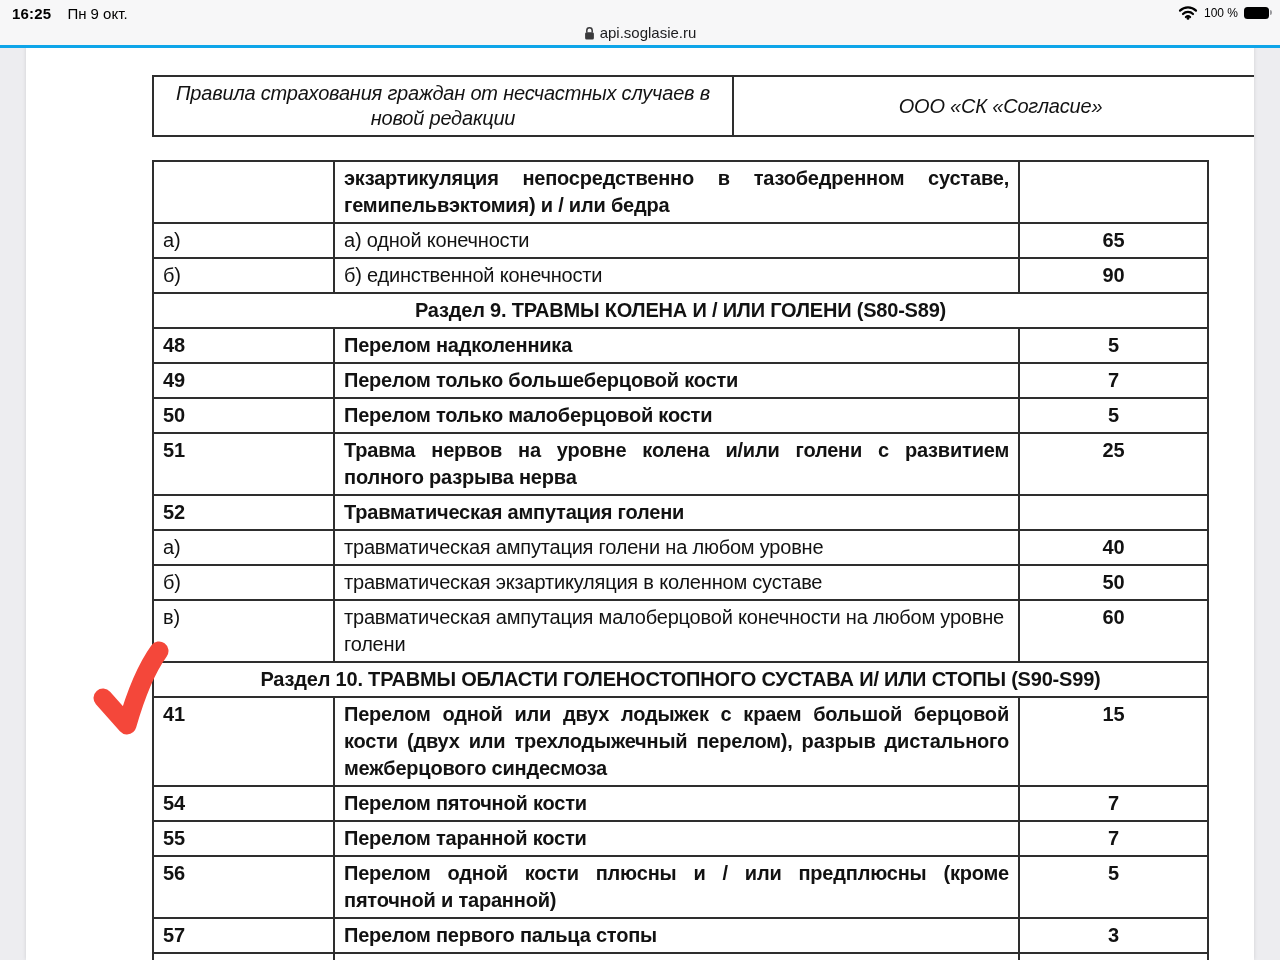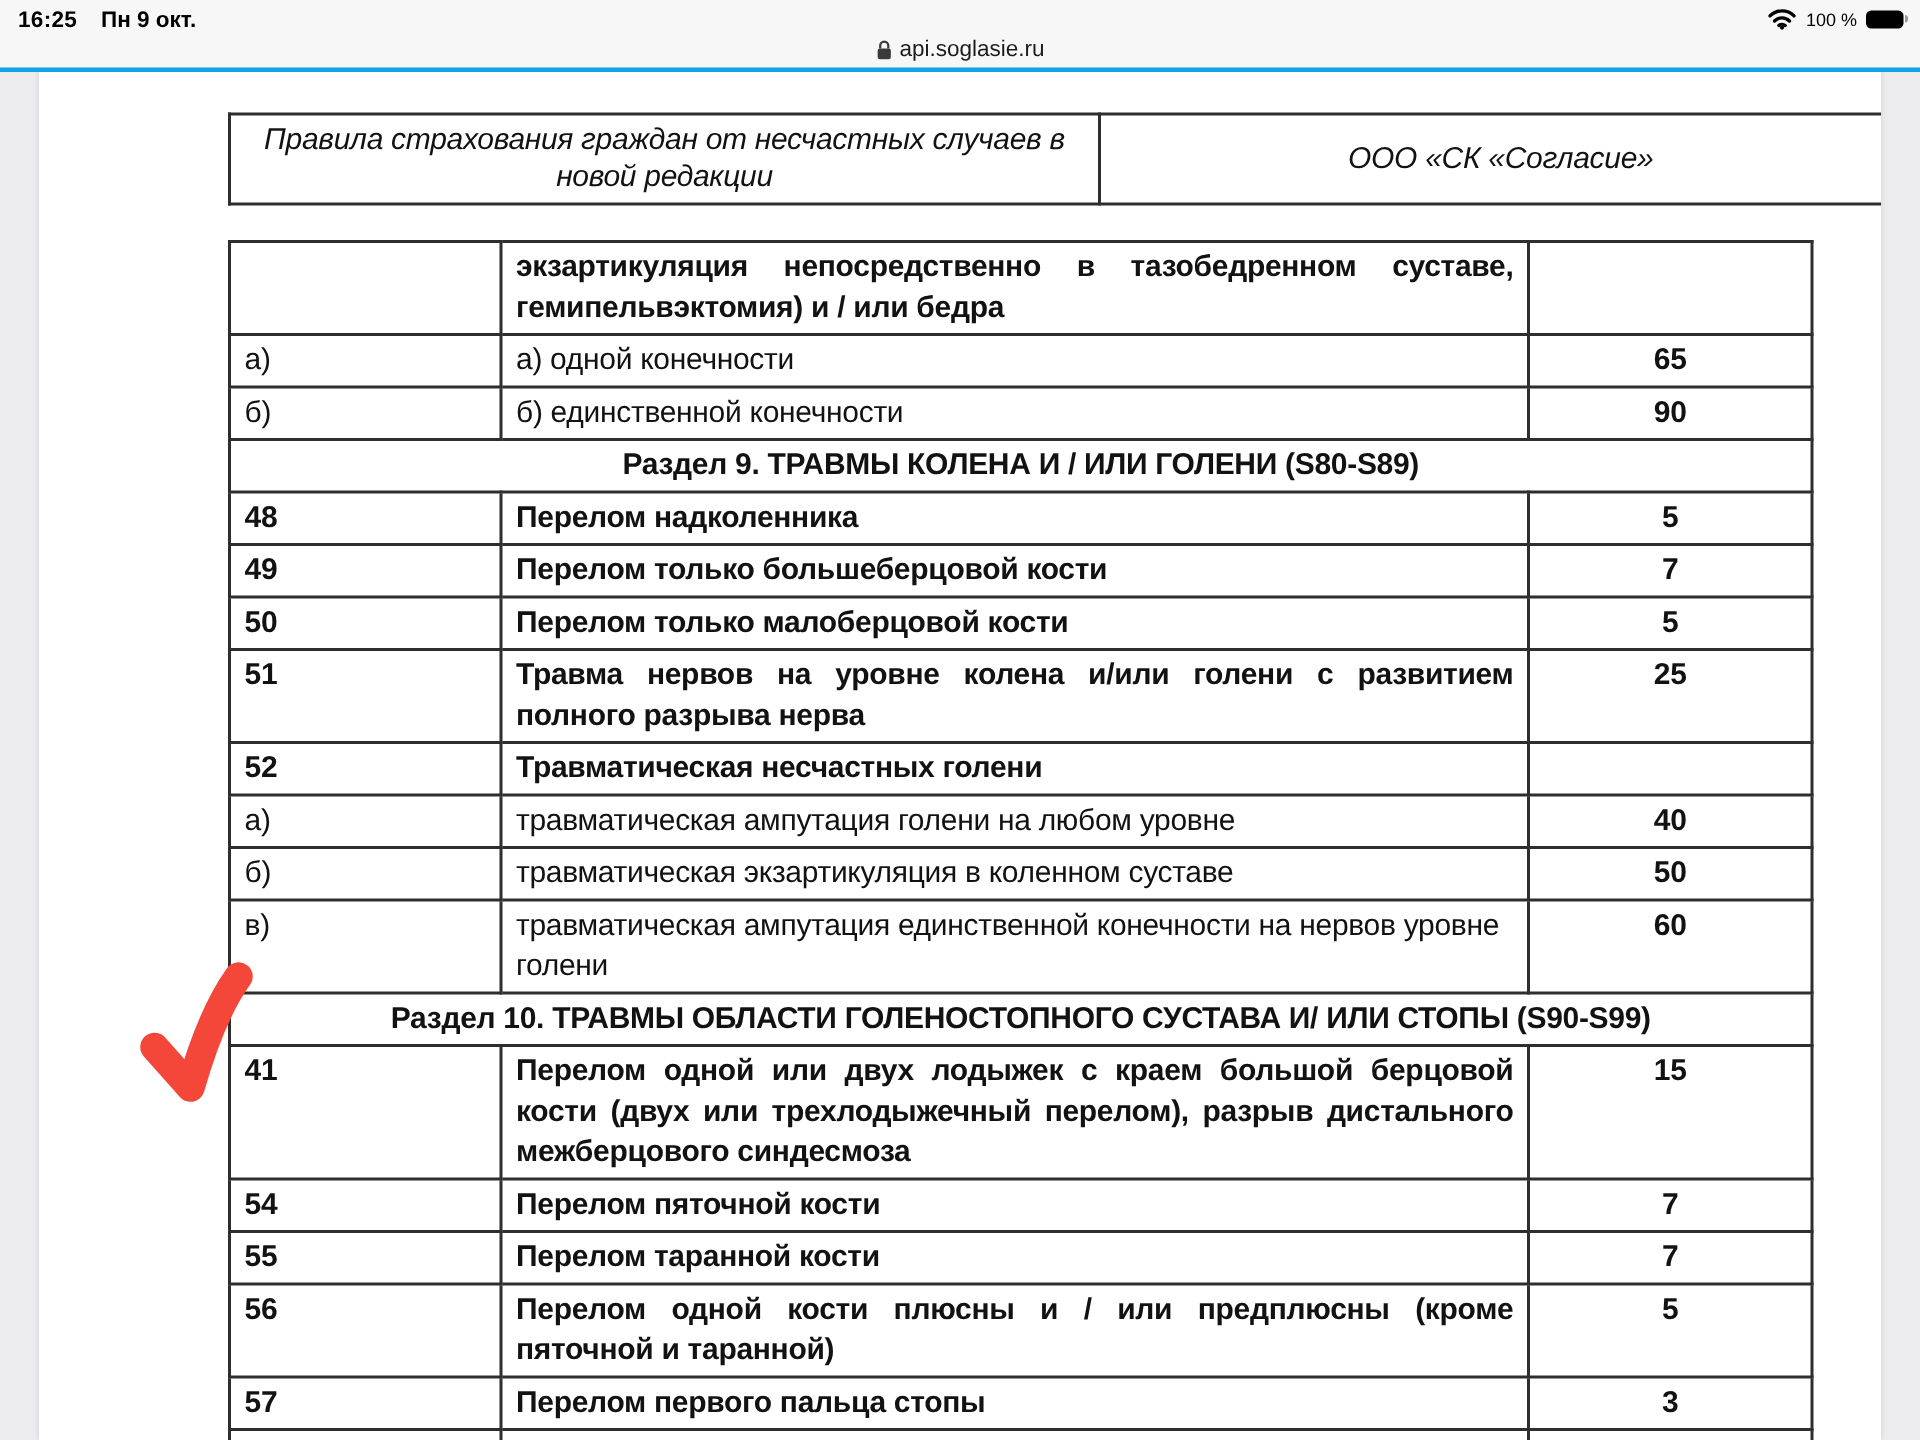--- a/index.html
+++ b/index.html
@@ -12,21 +12,21 @@
   
   .chrome{
     position:absolute;top:0;left:0;right:0;height:45px;
     background:#f7f7f8;border-bottom:3px solid #0ea5e9;z-index:5;
   }
   .status-left{
     position:absolute;top:5px;left:12px;font-size:15px;color:#000;
     display:flex;align-items:baseline;gap:16px;
   }
   .status-time{font-weight:700;letter-spacing:.2px;}
-  .status-date{font-weight:700;}
+  .status-date{font-weight:400;}
   .status-right{
     position:absolute;top:5px;right:8px;font-size:12px;color:#000;
     display:flex;align-items:center;gap:6px;
   }
   .battery{display:inline-flex;align-items:center;}
   .battery-body{display:inline-block;width:25px;height:12px;background:#000;border-radius:3.5px;}
   .battery-tip{display:inline-block;width:2px;height:5px;background:#9a9a9e;border-radius:0 2px 2px 0;margin-left:1px;}
   .urlbar{
     position:absolute;bottom:4px;left:0;right:0;
     display:flex;justify-content:center;align-items:flex-end;gap:5px;
@@ -166,39 +166,39 @@
   </tr>
 
   <tr class="table-row bold justify">
     <td class="col-num">51</td>
     <td class="col-desc">Травма нервов на уровне колена и/или голени с развитием полного разрыва нерва</td>
     <td class="col-val">25</td>
   </tr>
 
   <tr class="table-row bold">
     <td class="col-num">52</td>
-    <td class="col-desc">Травматическая несчастных голени</td>
+    <td class="col-desc">Травматическая ампутация голени</td>
     <td class="col-val"></td>
   </tr>
 
   <tr class="table-row normal">
     <td class="col-num">а)</td>
     <td class="col-desc">травматическая ампутация голени на любом уровне</td>
     <td class="col-val">40</td>
   </tr>
 
   <tr class="table-row normal">
     <td class="col-num">б)</td>
     <td class="col-desc">травматическая экзартикуляция в коленном суставе</td>
     <td class="col-val">50</td>
   </tr>
 
   <tr class="table-row normal">
     <td class="col-num">в)</td>
-    <td class="col-desc">травматическая ампутация единственной конечности на нервов уровне голени</td>
+    <td class="col-desc">травматическая ампутация малоберцовой конечности на любом уровне голени</td>
     <td class="col-val">60</td>
   </tr>
 
   <tr>
     <td class="section-cell" colspan="3">Раздел 10. ТРАВМЫ ОБЛАСТИ ГОЛЕНОСТОПНОГО СУСТАВА И/ ИЛИ СТОПЫ  (S90-S99)</td>
   </tr>
 
   <tr class="table-row bold justify">
     <td class="col-num">41</td>
     <td class="col-desc">Перелом одной или двух лодыжек с краем большой берцовой кости (двух или трехлодыжечный перелом), разрыв дистального межберцового синдесмоза</td>

